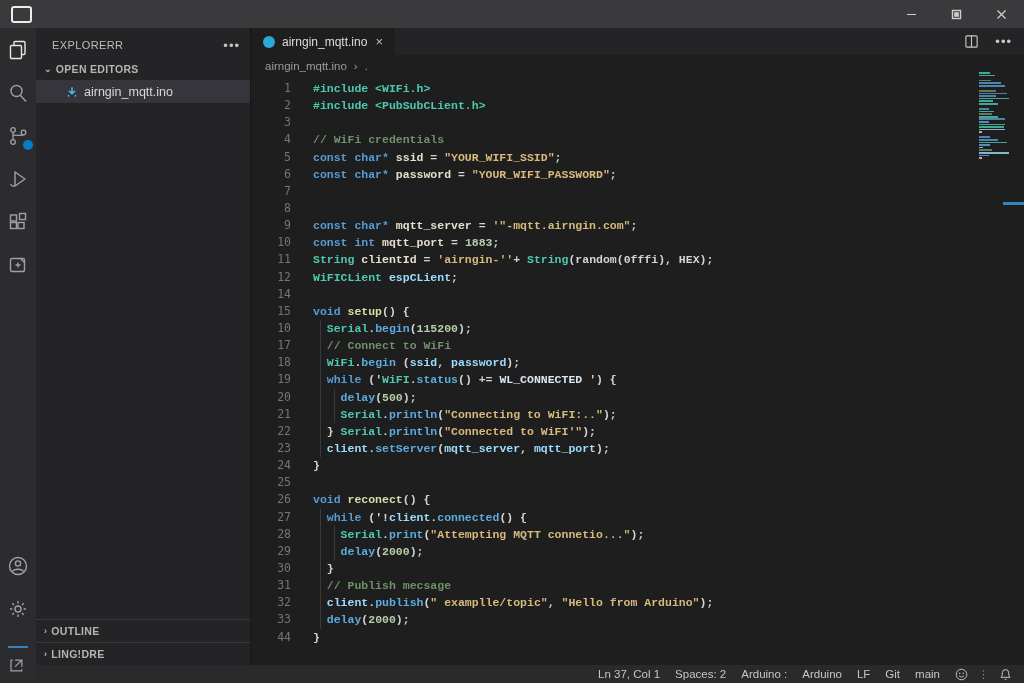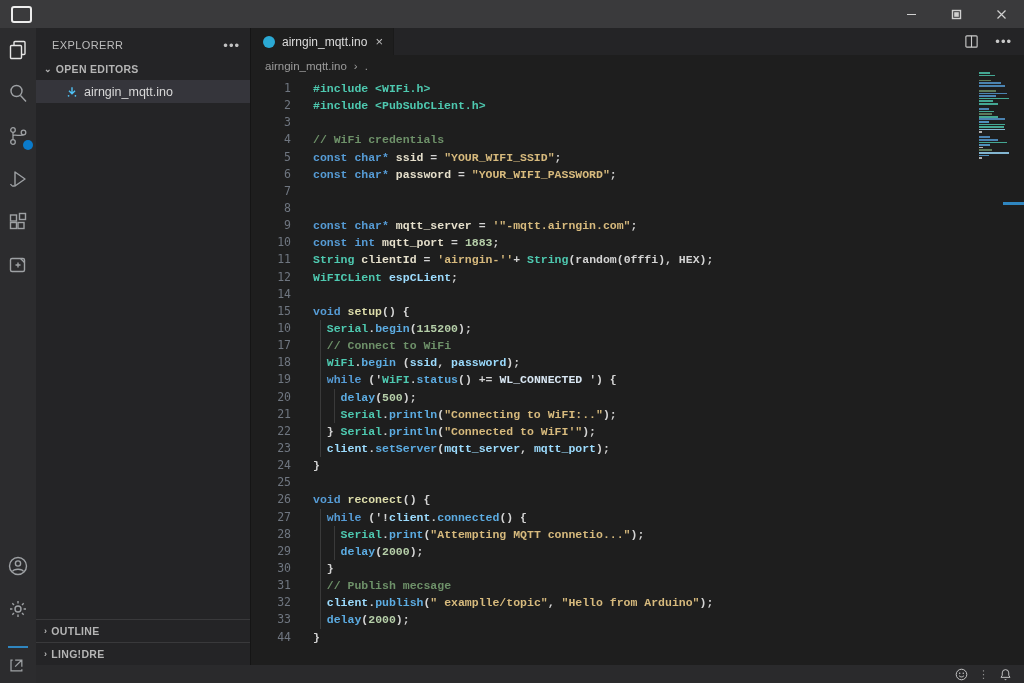--- a/index.html
+++ b/index.html
@@ -273,20 +273,29 @@
         <div class="mm" style="background: rgb(212, 212, 212); width: 3.65px;"></div>
         <div class="mm" style="background: rgb(110, 145, 105); width: 13px;"></div>
         <div class="mm" style="background: rgb(156, 220, 254); width: 30px;"></div>
         <div class="mm" style="background: rgb(92, 172, 226); width: 9.7px;"></div>
         <div class="mm" style="background: rgb(212, 212, 212); width: 2.55px;"></div>
       </div>
     <div class="ruler-marker" style="background: rgb(47, 134, 192);"></div>
   </div>
 
   <div class="statusbar">
+    <div class="s-icons" id="status-items">
+        <span class="s-item" style="margin-left: 5px;">Ln 37, Col 1</span>
+        <span class="s-item" style="margin-left: 5px;">Spaces: 2</span>
+        <span class="s-item" style="margin-left: 5px;">Arduino :</span>
+        <span class="s-item" style="margin-left: 5px;">Arduino</span>
+        <span class="s-item" style="margin-left: 5px;">LF</span>
+        <span class="s-item" style="margin-left: 5px;">Git</span>
+        <span class="s-item" style="margin-left: 5px;">main</span>
+      </div>
     <div class="s-icons">
       <svg width="13" height="13" viewBox="0 0 16 16">
           <circle cx="8" cy="8" r="6.5" fill="none" stroke="#c6c6c6" stroke-width="1.2"></circle>
           <circle cx="5.8" cy="6.5" r="0.9" fill="#c6c6c6"></circle>
           <circle cx="10.2" cy="6.5" r="0.9" fill="#c6c6c6"></circle>
           <path d="M5 9.5 c1.5 2 4.5 2 6 0" fill="none" stroke="#c6c6c6" stroke-width="1.2"></path>
         </svg>
       <span style="color:#8f8f8f;font-size:11px;">⋮</span>
       <svg width="13" height="13" viewBox="0 0 16 16">
           <path d="M8 2 a4 4 0 0 1 4 4 v3 l1.5 2.5 H2.5 L4 9 V6 a4 4 0 0 1 4-4 Z" fill="none" stroke="#c6c6c6" stroke-width="1.2" stroke-linejoin="round"></path>

